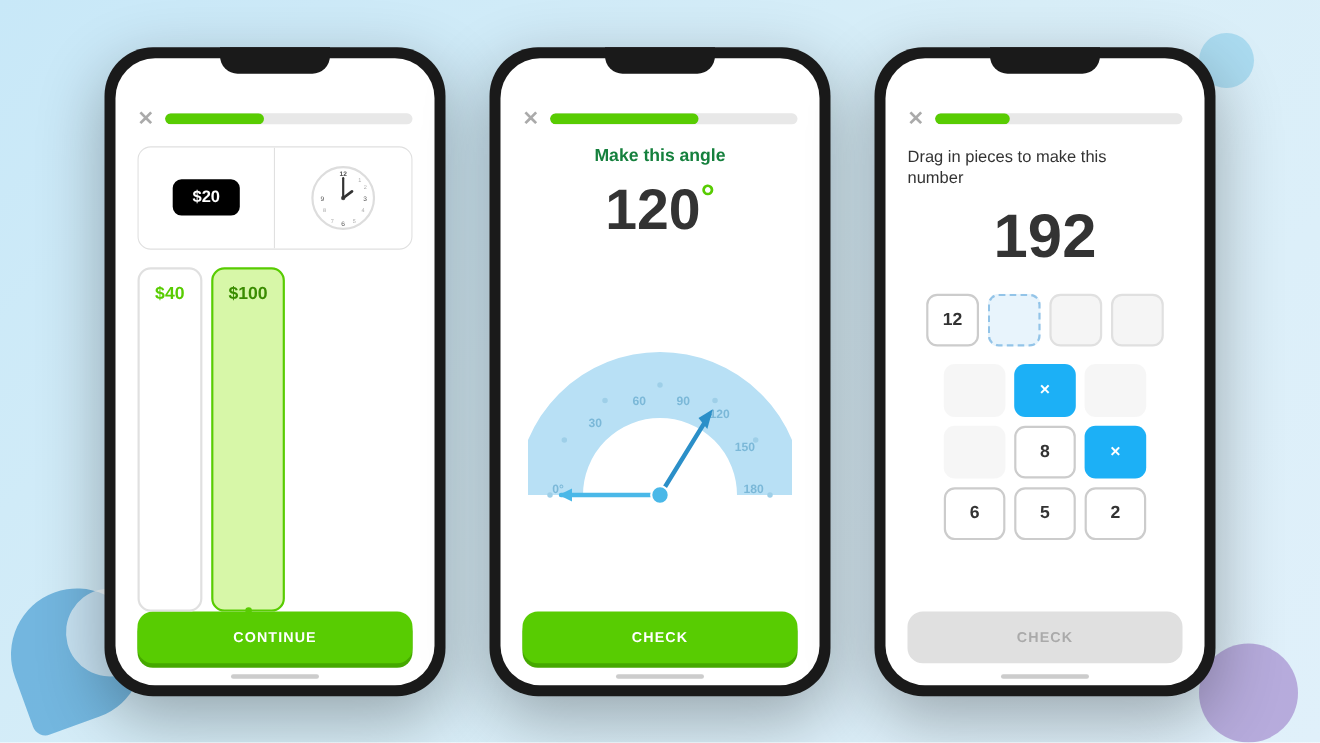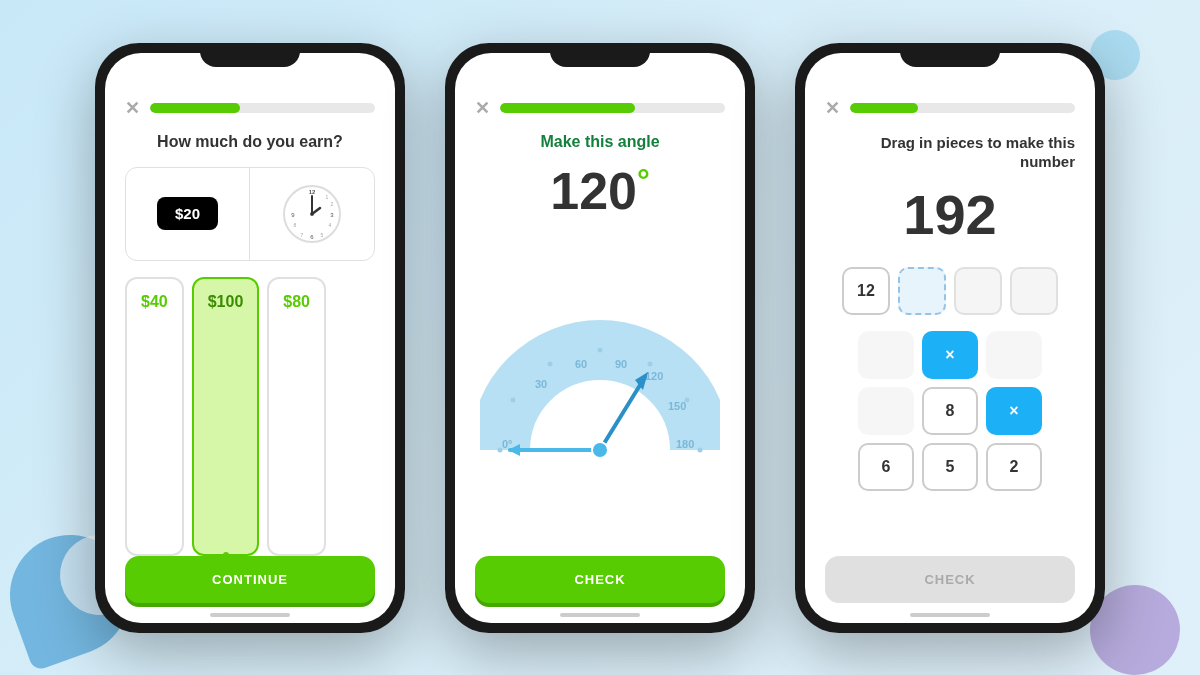--- a/index.html
+++ b/index.html
@@ -265,23 +265,23 @@
     }
     .gauge-container {
       display: flex;
       justify-content: center;
       flex: 1;
       align-items: center;
     }
 
     
     .screen3-title {
-      text-align: right;
+      text-align: left;
       font-size: 15px;
-      font-weight: 700;
+      font-weight: 400;
       color: #333;
       margin-bottom: 10px;
       line-height: 1.3;
     }
     .target-number {
       text-align: center;
       font-size: 56px;
       font-weight: 900;
       color: #333;
       margin-bottom: 20px;
@@ -370,21 +370,20 @@
   <div class="phone-screen">
     <div class="screen-content">
 
       <div class="header-bar">
         <span class="close-btn">✕</span>
         <div class="progress-bar-container">
           <div class="progress-bar-fill" style="width: 40%"></div>
         </div>
       </div>
 
-      <div class="screen1-title">How much do you earn?</div>
 
       <div class="wage-table">
         <div class="wage-table-body">
           <div class="wage-cell">
             <div class="money-badge">$20</div>
           </div>
           <div class="wage-cell">
 
             <svg class="clock-svg" viewBox="0 0 60 60">
               <circle cx="30" cy="30" r="28" fill="white" stroke="#ddd" stroke-width="2"></circle>
@@ -405,21 +404,20 @@
 
               <line x1="30" y1="30" x2="38" y2="24" stroke="#333" stroke-width="2.5" stroke-linecap="round"></line>
             </svg>
           </div>
         </div>
       </div>
 
       <div class="answer-options">
         <div class="answer-btn">$40</div>
         <div class="answer-btn selected">$100</div>
-        <div class="answer-btn">$80</div>
       </div>
 
       <div class="continue-btn">CONTINUE</div>
     </div>
   </div>
   <div class="phone-bottom-bar"></div>
 </div>
 
 <div class="phone">
   <div class="phone-notch"></div>

